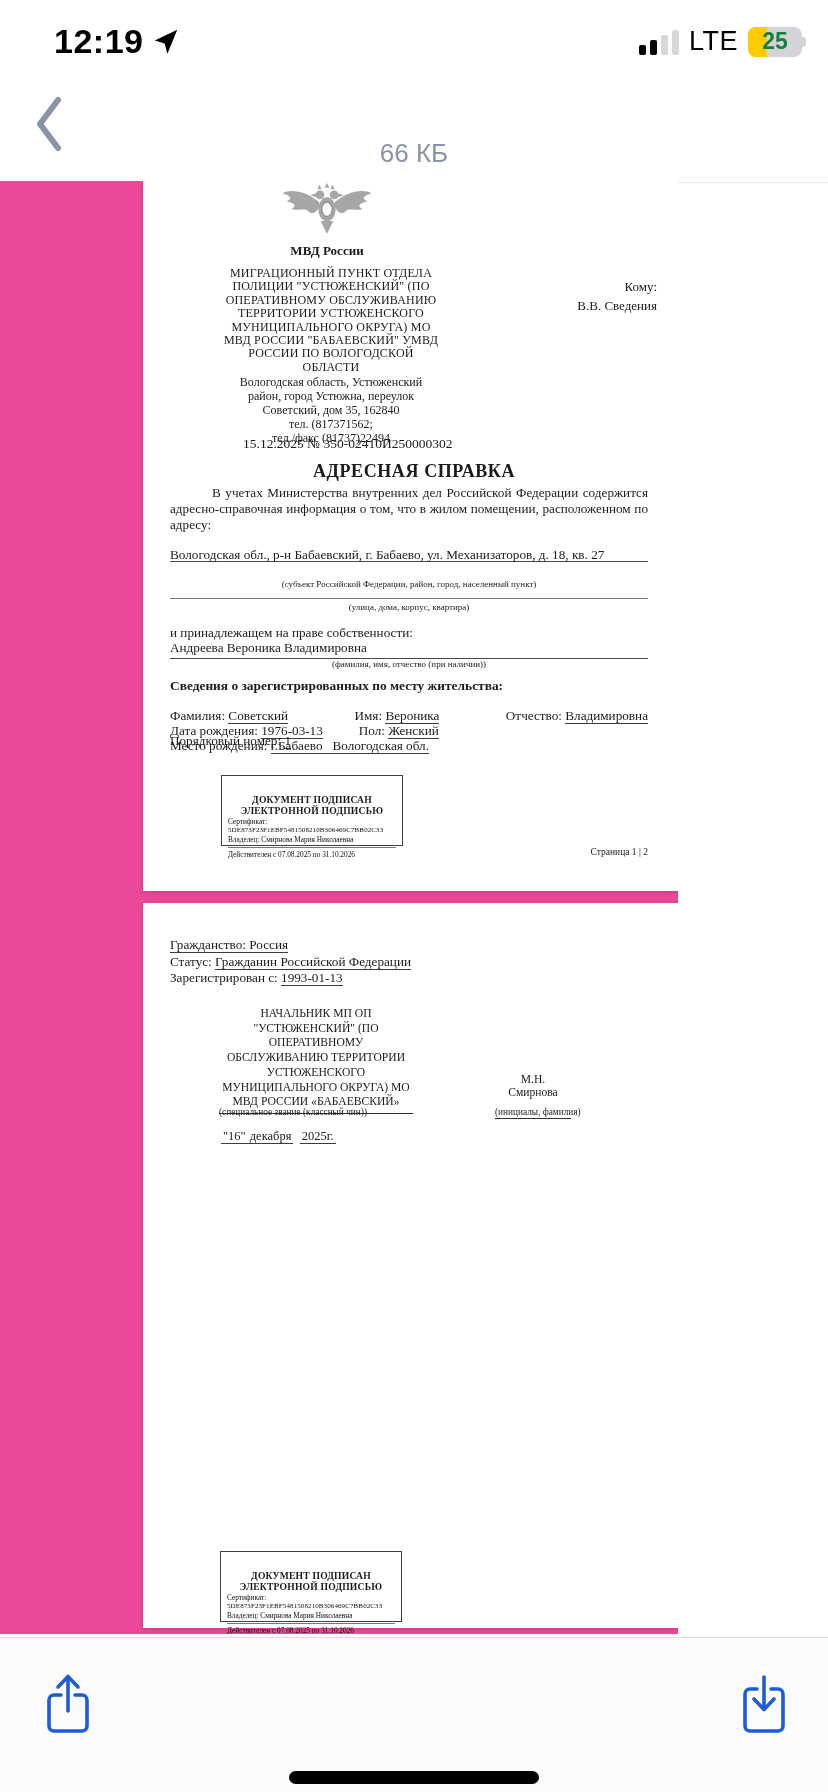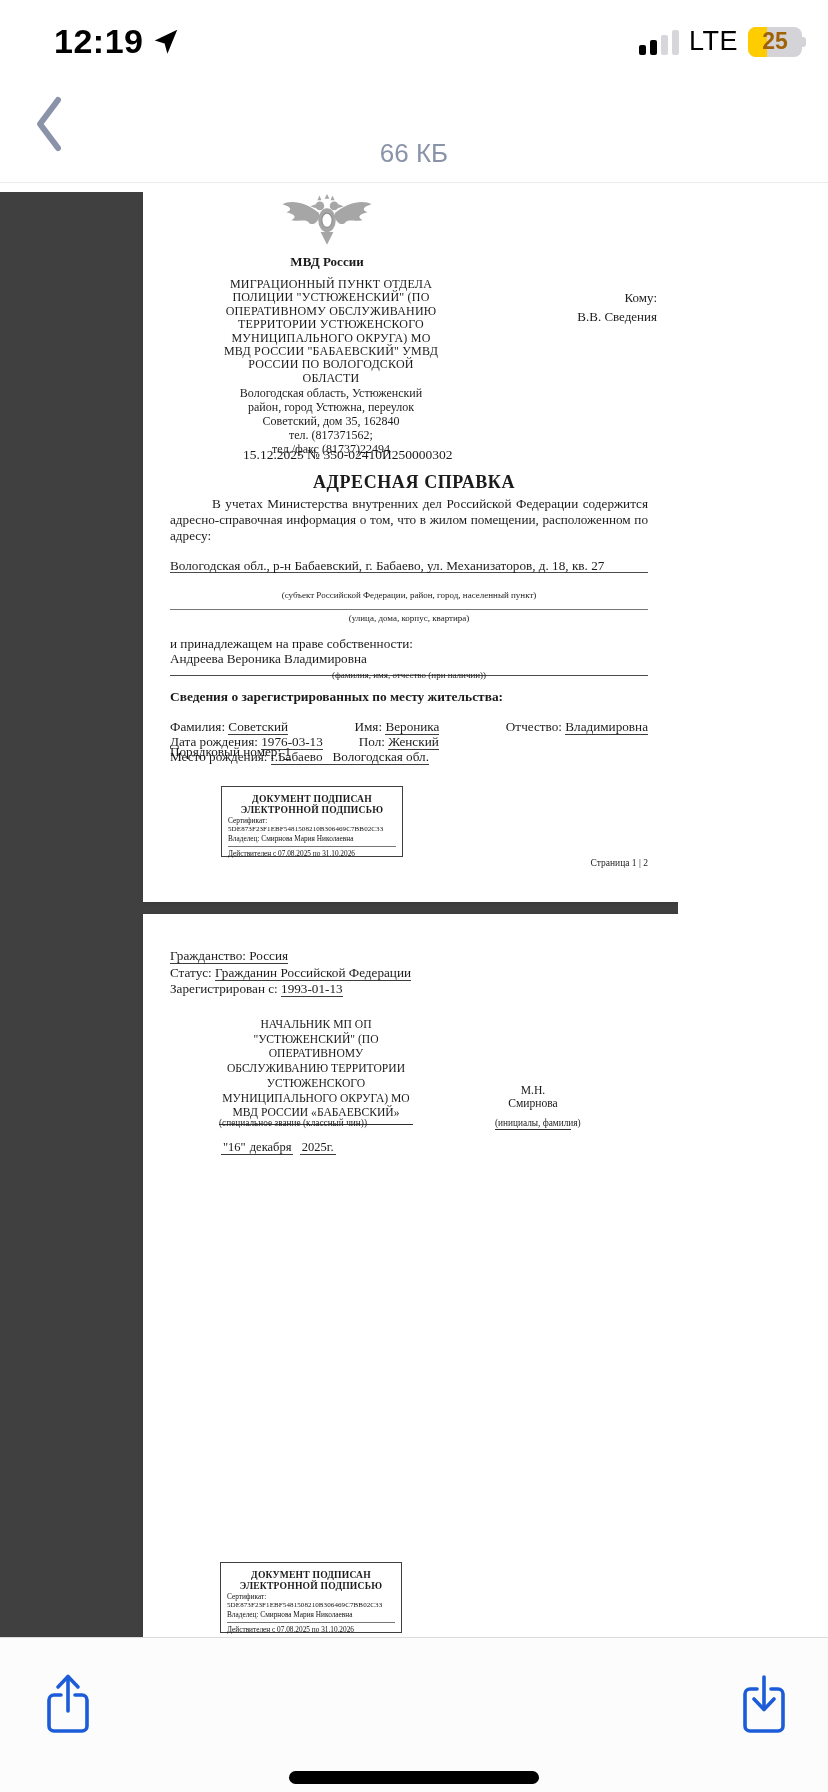--- a/index.html
+++ b/index.html
@@ -12,31 +12,31 @@
   .sb-time { font-size:34px; font-weight:700; color:#000; letter-spacing:0.5px; }
   .sb-right { position:absolute; right:18px; top:26px; display:flex; align-items:center; gap:10px; }
   .sig-bars { display:flex; align-items:flex-end; gap:4px; height:26px; }
   .sig-bars i { display:block; width:7px; border-radius:2px; background:#d7d7db; }
   .sig-bars i.on { background:#000; }
   .s1{height:10px}.s2{height:15px}.s3{height:20px}.s4{height:25px}
   .sb-lte { font-size:27px; color:#000; font-weight:500; letter-spacing:0.5px; }
   .battery { position:relative; width:62px; height:30px; }
   .batt-body { position:absolute; left:0; top:0; width:54px; height:30px; border-radius:8px; background:#d4d4d8; overflow:hidden; }
   .batt-fill { position:absolute; left:0; top:0; height:30px; width:36%; background:#ffcc00; }
-  .batt-num { position:absolute; left:0; top:0; width:54px; height:30px; display:flex; align-items:center; justify-content:center; font-size:23px; font-weight:700; color:#a16207; }
+  .batt-num { position:absolute; left:0; top:0; width:54px; height:30px; display:flex; align-items:center; justify-content:center; font-size:23px; font-weight:700; color:#15803d; }
   .batt-nub { position:absolute; right:4px; top:10px; width:4px; height:10px; border-radius:0 3px 3px 0; background:#d4d4d8; }
 
   
   .nav { position:absolute; top:64px; left:0; width:828px; height:119px; background:#fff; border-bottom:1px solid #ececec; }
   .nav-back { position:absolute; left:26px; top:24px; width:44px; height:72px; display:flex; align-items:center; justify-content:center; cursor:pointer; }
   .nav-title { position:absolute; left:90px; right:90px; top:26px; text-align:center; font-size:33px; font-weight:700; color:#000; white-space:nowrap; overflow:hidden; }
   .nav-sub { position:absolute; left:90px; right:90px; top:74px; text-align:center; font-size:26px; color:#8a93a8; }
 
   
-  .viewer { position:absolute; top:192px; left:0; width:678px; height:1453px; background:#404040; overflow:hidden; }
+  .viewer { position:absolute; top:181px; left:0; width:678px; height:1453px; background:#ec4899; overflow:hidden; }
   .page { position:absolute; left:143px; width:542px; background:#fff; box-shadow:0 1px 5px rgba(0,0,0,0.16); font-family:"Liberation Serif", serif; color:#1b1b1b; }
   .page1 { top:0; height:710px; }
   .page2 { top:722px; height:725px; }
 
   .abs { position:absolute; }
 
   
   .emblem-wrap { left:104px; top:2px; width:160px; text-align:center; }
   .emblem-cap { font-size:13px; font-weight:700; margin-top:2px; }
   .org-block { left:80px; top:86px; width:216px; text-align:center; }
@@ -47,32 +47,32 @@
   .ref-line { left:100px; top:255px; font-size:13.5px; }
   .doc-title { left:0; top:280px; width:100%; text-align:center; font-size:18px; font-weight:700; letter-spacing:0.6px; }
   .intro { left:27px; top:304px; width:478px; font-size:13.2px; line-height:16px; text-align:justify; text-indent:42px; }
   .addr-value { left:27px; top:366px; width:478px; font-size:13.2px; line-height:15px; text-align:justify;
                 background-image:repeating-linear-gradient(to bottom, transparent 0 14px, #4a4a4a 14px 15px); }
   .cap { text-align:center; font-size:9px; color:#222; }
   .cap-subject { left:27px; top:398px; width:478px; }
   .ruled-line { left:27px; top:404px; width:478px; height:14px; border-bottom:1px solid #777; }
   .cap-street { left:27px; top:421px; width:478px; }
   .ownership { left:27px; top:444px; font-size:13.2px; }
-  .owner-line { left:27px; top:459px; width:478px; border-bottom:1px solid #4a4a4a; padding-bottom:8px; font-size:13.2px; }
+  .owner-line { left:27px; top:459px; width:478px; border-bottom:1px solid #4a4a4a; padding-bottom:2px; font-size:13.2px; }
   .cap-owner { left:27px; top:478px; width:478px; }
   .reg-header { left:27px; top:497px; font-size:13.4px; font-weight:700; }
   .reg-row { left:27px; width:478px; font-size:13.2px; }
   .rr1 { top:512px;margin-top:40px; } .rr2 { top:527px; display:flex; justify-content:space-between; }
   .rr3 { top:542px; display:flex; gap:36px; } .rr4 { top:557px; }
   .uval { border-bottom:1px solid #3c3c3c; }
   .pre { white-space:pre; }
   .page-footer { right:37px; top:666px; font-size:9.5px; color:#222; }
 
   
-  .stamp { width:182px; height:71px; border:1.5px solid #3f3f3f; padding:7px 6px 2px; background:#fff; }
+  .stamp { width:182px; height:71px; border:1.5px solid #3f3f3f; padding:19px 6px 2px; background:#fff; }
   .stamp-1 { left:78px; top:594px; }
   .stamp-2 { left:77px; top:648px; }
   .stamp-title { text-align:center; font-size:9.6px; font-weight:700; line-height:10.8px; letter-spacing:0.2px; }
   .stamp-small { font-size:7.3px; line-height:9px; color:#111; }
   .stamp-cert { font-size:7px; letter-spacing:0.1px; }
   .stamp-div { border-top:0.8px solid #777; margin-top:3px; padding-top:2px; }
 
   
   .p2-line { left:27px; font-size:13.2px; }
   .p2l1 { top:34px; } .p2l2 { top:51px; } .p2l3 { top:67px; }

